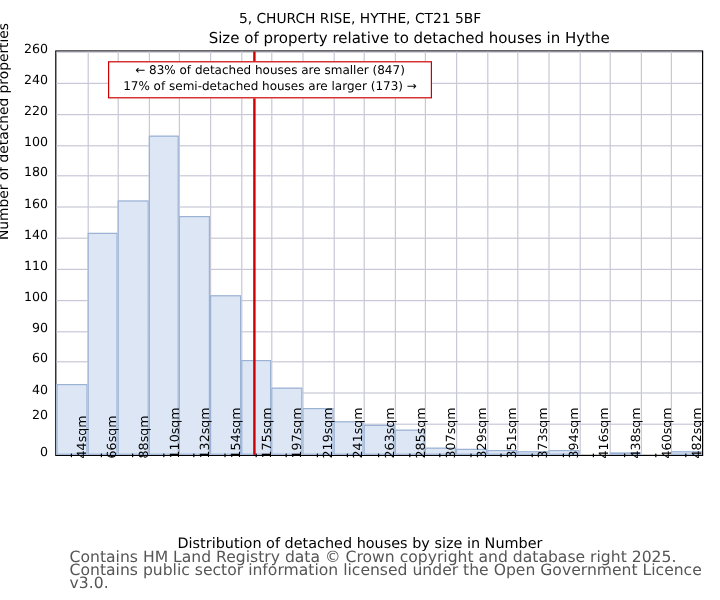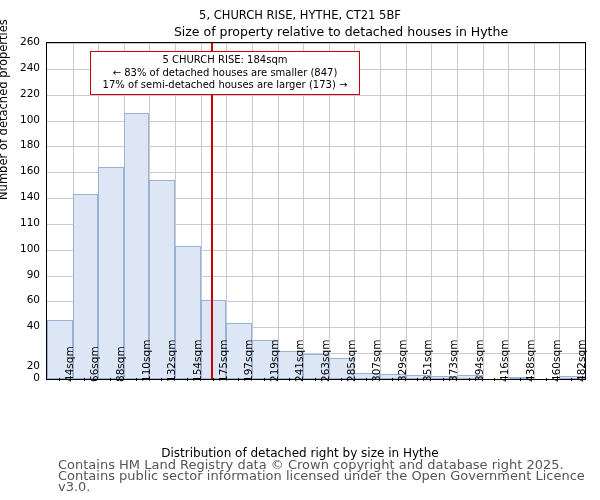--- a/index.html
+++ b/index.html
@@ -130,34 +130,33 @@
       <div class="bar" style="left: 281.81px; width: 25.619px; height: 20.6769px; background: rgb(220, 230, 245); border-color: rgb(155, 178, 212);"></div>
       <div class="bar" style="left: 307.429px; width: 25.619px; height: 6.46154px; background: rgb(220, 230, 245); border-color: rgb(155, 178, 212);"></div>
       <div class="bar" style="left: 333.048px; width: 25.619px; height: 5.16923px; background: rgb(220, 230, 245); border-color: rgb(155, 178, 212);"></div>
       <div class="bar" style="left: 358.667px; width: 25.619px; height: 3.87692px; background: rgb(220, 230, 245); border-color: rgb(155, 178, 212);"></div>
       <div class="bar" style="left: 384.286px; width: 25.619px; height: 2.58462px; background: rgb(220, 230, 245); border-color: rgb(155, 178, 212);"></div>
       <div class="bar" style="left: 409.905px; width: 25.619px; height: 3.87692px; background: rgb(220, 230, 245); border-color: rgb(155, 178, 212);"></div>
       <div class="bar" style="left: 461.143px; width: 25.619px; height: 1.29231px; background: rgb(220, 230, 245); border-color: rgb(155, 178, 212);"></div>
       <div class="bar" style="left: 512.381px; width: 25.619px; height: 2.58462px; background: rgb(220, 230, 245); border-color: rgb(155, 178, 212);"></div>
       <div class="vline" style="left: 164.195px; background: rgb(204, 0, 0);"></div>
       <div class="annot" style="left: 43px; top: 8px; width: 270px; border-color: rgb(204, 0, 0);">
-        <div>5 CHURCH RISE: 184sqm</div>
         <div>← 83% of detached houses are smaller (847)</div>
         <div>17% of semi-detached houses are larger (173) →</div>
       </div>
     </div>
 
-  <div class="xlab">Distribution of detached right by size in Hythe</div>
+  <div class="xlab">Distribution of detached houses by size in Number</div>
 
   <div class="footer">
     <div>Contains HM Land Registry data © Crown copyright and database right 2025.</div>
     <div>Contains public sector information licensed under the Open Government Licence v3.0.</div>
   </div>
 <div class="ytick" style="position: absolute; left: 0px; width: 40px; top: 371px; text-align: right;">0</div>
-    <div class="ytick" style="position: absolute; left: 0px; width: 40px; top: 359px; text-align: right;">20</div>
+    <div class="ytick" style="position: absolute; left: 0px; width: 40px; top: 340px; text-align: right;">20</div>
     <div class="ytick" style="position: absolute; left: 0px; width: 40px; top: 319.308px; text-align: right;">40</div>
     <div class="ytick" style="position: absolute; left: 0px; width: 40px; top: 293.462px; text-align: right;">60</div>
     <div class="ytick" style="position: absolute; left: 0px; width: 40px; top: 267.615px; text-align: right;">90</div>
     <div class="ytick" style="position: absolute; left: 0px; width: 40px; top: 241.769px; text-align: right;">100</div>
     <div class="ytick" style="position: absolute; left: 0px; width: 40px; top: 215.923px; text-align: right;">110</div>
     <div class="ytick" style="position: absolute; left: 0px; width: 40px; top: 190.077px; text-align: right;">140</div>
     <div class="ytick" style="position: absolute; left: 0px; width: 40px; top: 164.231px; text-align: right;">160</div>
     <div class="ytick" style="position: absolute; left: 0px; width: 40px; top: 138.385px; text-align: right;">180</div>
     <div class="ytick" style="position: absolute; left: 0px; width: 40px; top: 112.538px; text-align: right;">100</div>
     <div class="ytick" style="position: absolute; left: 0px; width: 40px; top: 86.6923px; text-align: right;">220</div>

